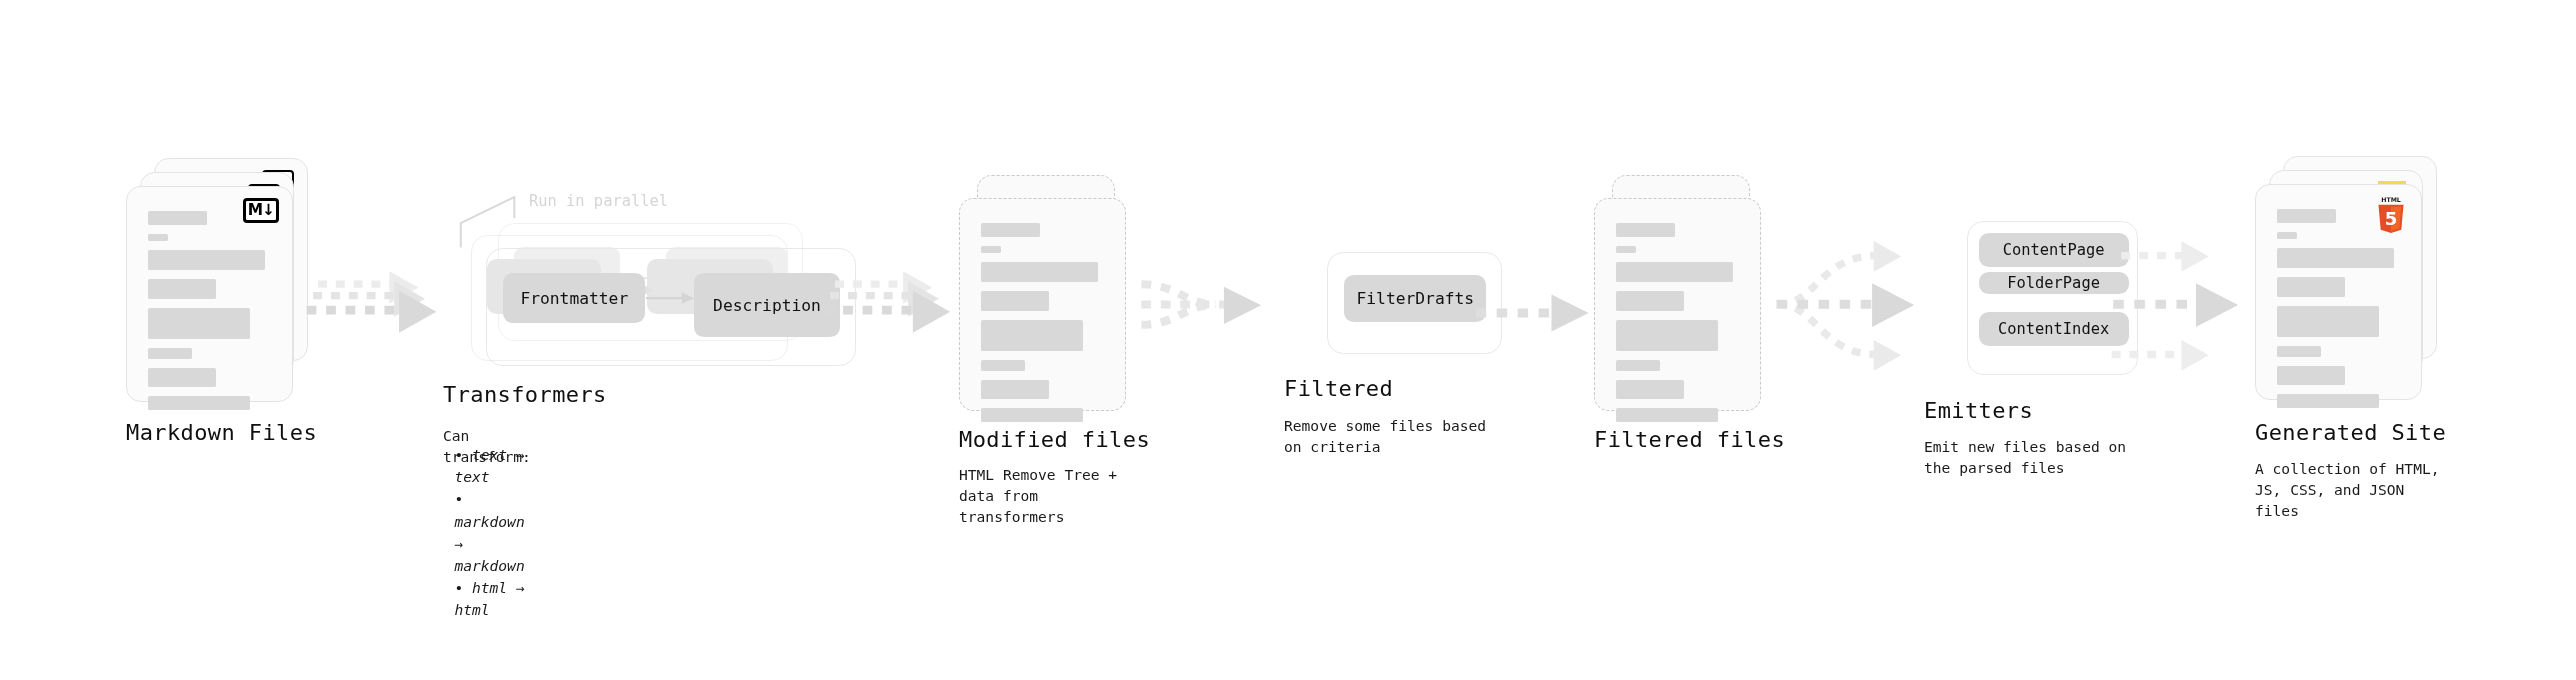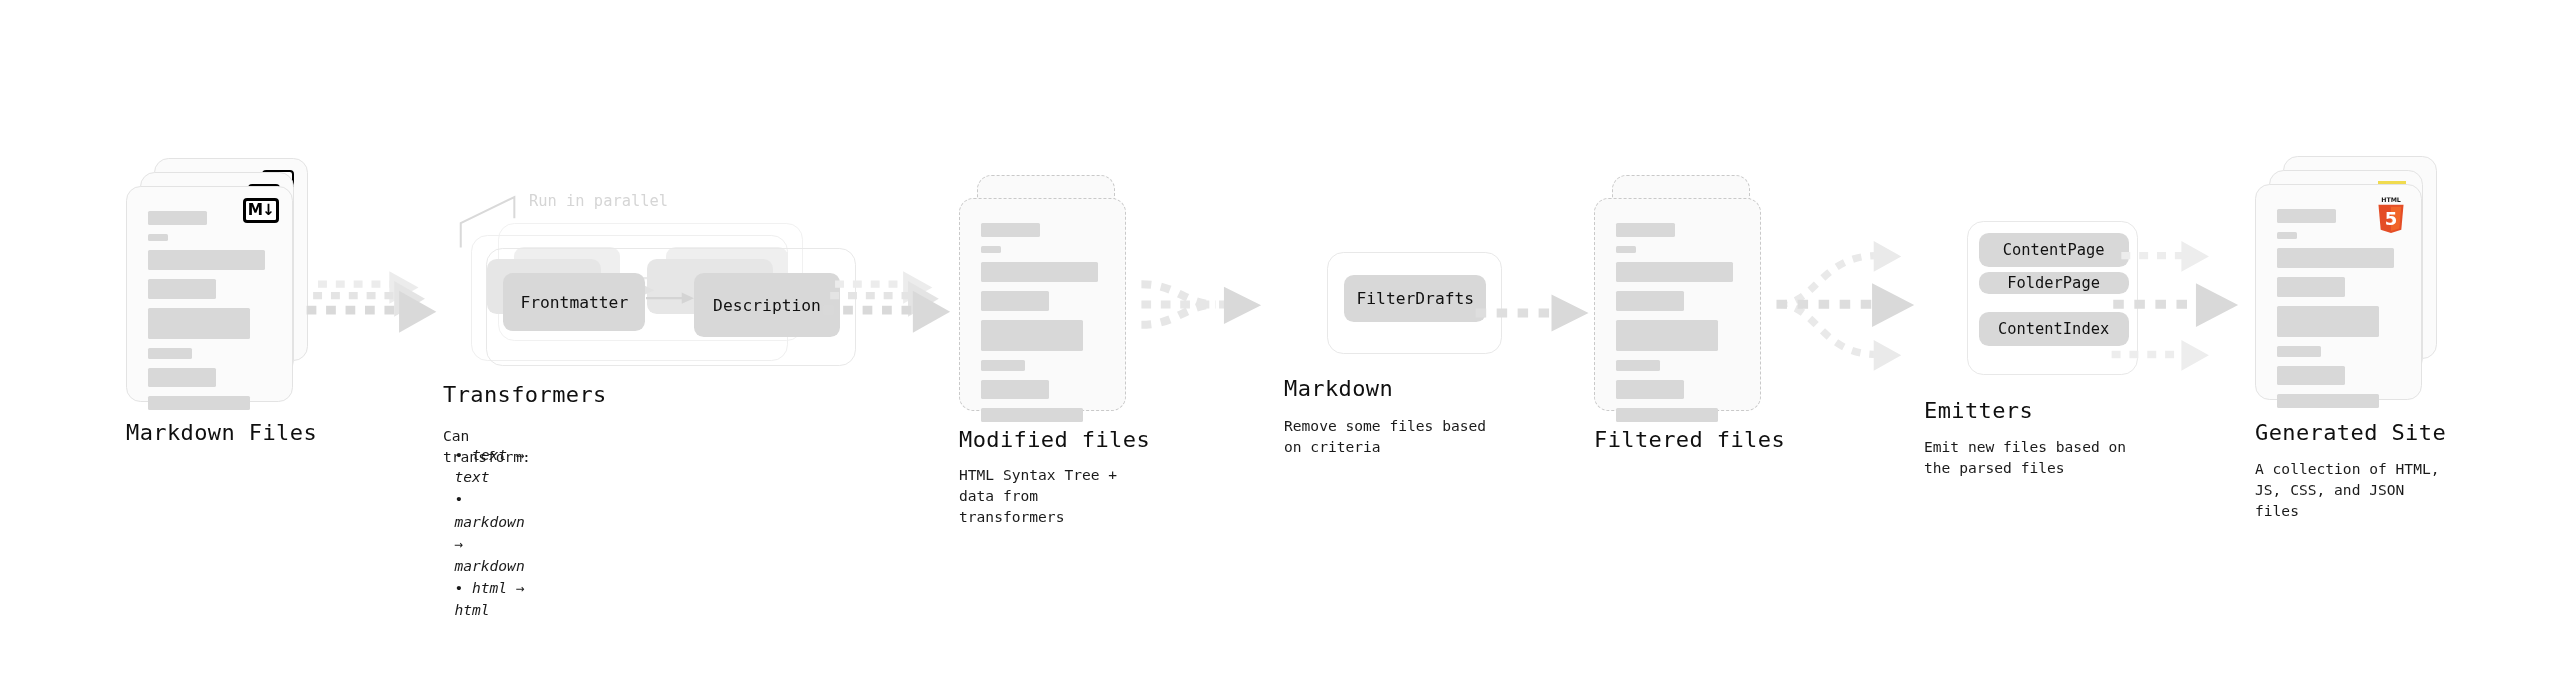--- a/index.html
+++ b/index.html
@@ -161,21 +161,21 @@
     <div class="group" style="left:28px;top:46px;width:317px;height:126px;border-color:#efefef;">
       <div class="chip ghost1" style="left:14.6px;top:23px;width:114px;height:55px;"></div>
       <div class="chip ghost1" style="left:175px;top:23px;width:126px;height:55px;"></div>
       <svg width="65" height="16.3" style="position:absolute;left:132px;top:46px;" viewBox="0 0 80 20">
         <line x1="0" y1="10" x2="48" y2="10" stroke="#e2e2e2" stroke-width="3"></line>
         <polygon points="47,3 62,10 47,17" fill="#e2e2e2"></polygon>
       </svg>
     </div>
 
     <div class="group solid" style="left:0px;top:59px;width:370px;height:118px;">
-      <div class="chip" style="left:16.3px;top:24.4px;width:142px;height:58px;">Frontmatter</div>
+      <div class="chip" style="left:16.3px;top:24.4px;width:142px;height:50px;">Frontmatter</div>
       <div class="chip" style="left:207px;top:24.4px;width:146px;height:64px;">Description</div>
       <svg width="65" height="16.3" style="position:absolute;left:159px;top:41px;" viewBox="0 0 80 20">
         <line x1="0" y1="10" x2="45" y2="10" stroke="#d4d4d4" stroke-width="3"></line>
         <polygon points="44,3 59,10 44,17" fill="#d4d4d4"></polygon>
       </svg>
     </div>
 
     <div class="title" style="position:absolute;left:0px;top:193px;">Transformers</div>
 
     <div class="sub" style="position:absolute;left:0px;top:236px;">Can transform:</div>
@@ -214,40 +214,40 @@
           <div class="bar" style="width:95%;height:20.3px;margin-top:7.3px;"></div>
           <div class="bar" style="width:55%;height:20.3px;"></div>
           <div class="bar" style="width:83%;height:31px;"></div>
           <div class="bar" style="width:36%;height:10.6px;"></div>
           <div class="bar" style="width:55%;height:18.7px;"></div>
           <div class="bar" style="width:83%;height:14.6px;"></div>
         </div>
       </div>
     </div>
     <div class="title" style="position:absolute;left:0px;top:252px;">Modified files</div>
-    <div class="sub" style="position:absolute;left:0px;top:289px;">HTML Syntax Tree +
+    <div class="sub" style="position:absolute;left:0px;top:289px;">HTML Remove Tree +
 data from transformers</div>
   </div>
 
   <div class="node" style="left:1138px;top:260px;">
     <svg width="150" height="89" viewBox="0 0 185 110">
       <g stroke="#e6e6e6" stroke-width="10" stroke-dasharray="12 12" fill="none" stroke-linecap="butt">
         <path d="M 4 30 C 48 30 58 55 96 55"></path>
         <path d="M 4 80 C 48 80 58 55 96 55"></path>
         <line x1="4" y1="55" x2="110" y2="55"></line>
       </g>
       <polygon points="106,33 152,56 106,79" fill="#d9d9d9"></polygon>
     </svg>
   </div>
 
   <div class="node" style="left:1284px;top:252px;">
     <div class="group solid" style="position:relative;left:0;top:0;width:175px;height:102px;">
       <div class="chip" style="left:16.3px;top:22px;width:142px;height:47px;">FilterDrafts</div>
     </div>
-    <div class="title" style="position:absolute;left:0px;top:124px;">Markdown</div>
+    <div class="title" style="position:absolute;left:0px;top:124px;">Filtered</div>
     <div class="sub" style="position:absolute;left:0px;top:163px;">Remove some files based
 on criteria</div>
   </div>
 
   <div class="node" style="left:1472px;top:288px;">
     <svg width="134" height="50" viewBox="0 0 165 62">
       <g stroke="#dedede" stroke-width="11" stroke-dasharray="13 13" fill="none">
         <line x1="4" y1="31" x2="104" y2="31"></line>
       </g>
       <polygon points="98,8 144,31 98,54" fill="#d9d9d9"></polygon>

